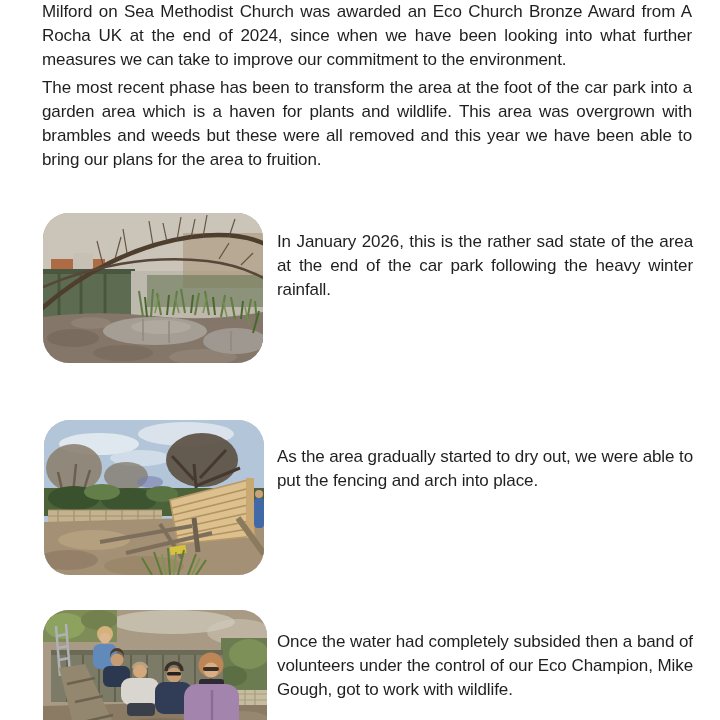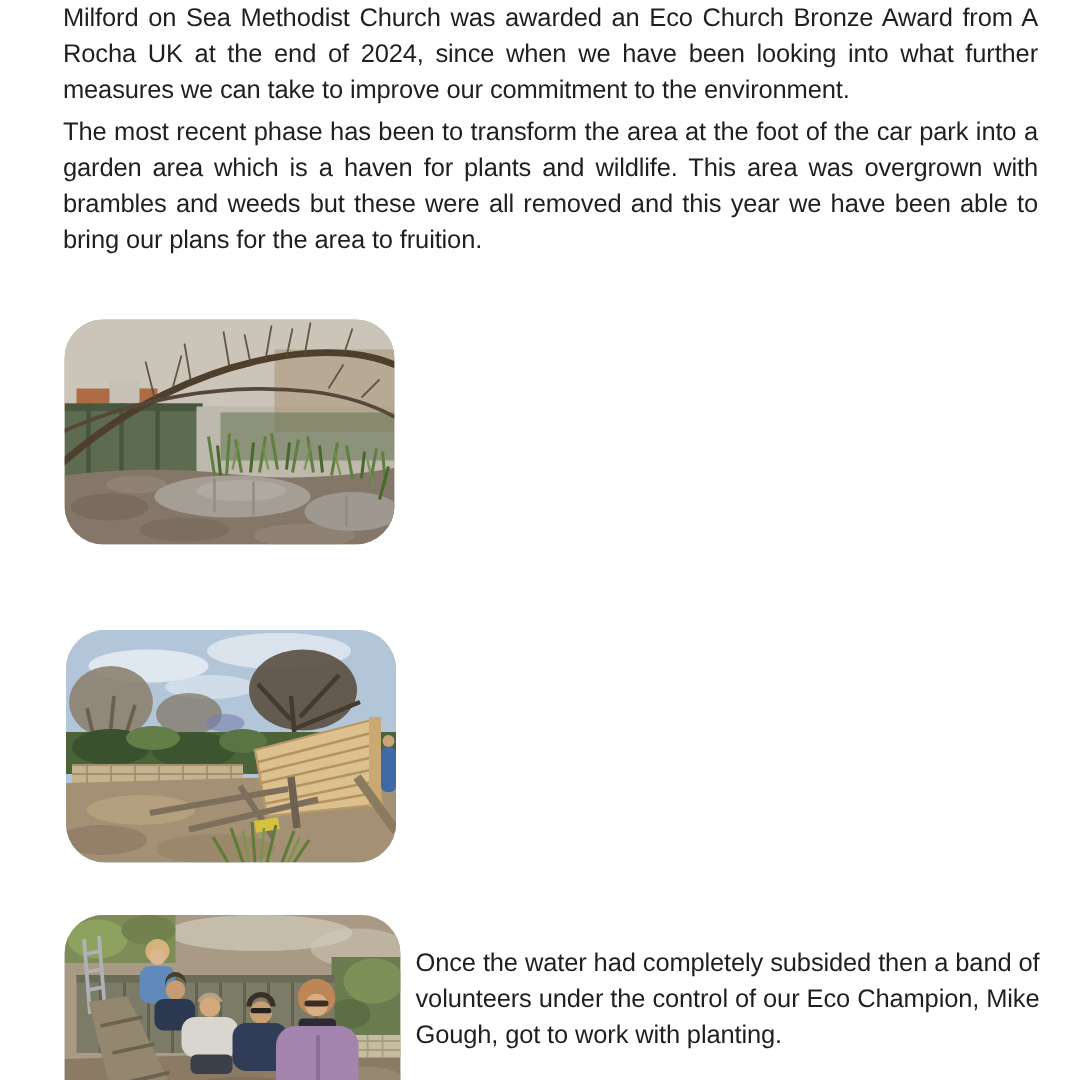--- a/index.html
+++ b/index.html
@@ -122,20 +122,21 @@
           <path d="M186,24 L192,6"></path>
         <path d="M72,46 L78,24"></path>
           <path d="M124,29 L120,10"></path>
           <path d="M148,25 L152,6"></path>
         <path d="M176,46 L186,30"></path>
           <path d="M198,52 L210,40"></path>
       </g>
     </svg>
   </figure>
 
+  <p class="body-text caption" id="cap1">In January 2026, this is the rather sad state of the area at the end of the car park following the heavy winter rainfall.</p>
 
   <figure class="photo" id="photo2" aria-label="Drying garden area under blue sky with new slatted wooden fence panel and arch timbers being put in place">
     <svg viewBox="0 0 220 155" preserveAspectRatio="none" aria-hidden="true">
 
       <rect width="220" height="155" fill="#b3c6d9"></rect>
       <ellipse cx="55" cy="24" rx="40" ry="11" fill="#e8edf2" opacity="0.85"></ellipse>
       <ellipse cx="142" cy="14" rx="48" ry="12" fill="#e3e9f0" opacity="0.8"></ellipse>
       <ellipse cx="96" cy="38" rx="30" ry="8" fill="#dde5ee" opacity="0.7"></ellipse>
 
       <ellipse cx="30" cy="48" rx="28" ry="24" fill="#8d8171" opacity="0.9"></ellipse>
@@ -195,20 +196,21 @@
         <path d="M122,155 L118,134"></path>
           <path d="M130,155 L132,132"></path>
           <path d="M148,155 L156,138"></path>
       </g>
 
       <circle cx="215" cy="74" r="4" fill="#caa27c"></circle>
       <rect x="210" y="78" width="10" height="30" rx="4" fill="#4069a8"></rect>
     </svg>
   </figure>
 
+  <p class="body-text caption" id="cap2">As the area gradually started to dry out, we were able to put the fencing and arch into place.</p>
 
   <figure class="photo" id="photo3" aria-label="Band of volunteers kneeling and planting in the garden area in front of a wooden fence">
     <svg viewBox="0 0 224 170" preserveAspectRatio="none" aria-hidden="true">
 
       <rect width="224" height="170" fill="#a89a84"></rect>
       <ellipse cx="130" cy="12" rx="62" ry="12" fill="#d2ccbd" opacity="0.7"></ellipse>
       <ellipse cx="196" cy="22" rx="32" ry="13" fill="#cfc9ba" opacity="0.55"></ellipse>
 
       <rect width="74" height="32" fill="#7e8c57"></rect>
       <ellipse cx="22" cy="16" rx="20" ry="13" fill="#8da25f"></ellipse>
@@ -286,15 +288,15 @@
         <path d="M152,160 L148,146"></path>
           <path d="M158,160 L158,144"></path>
           <path d="M164,160 L168,146"></path>
         <path d="M196,156 L192,144"></path>
           <path d="M204,156 L208,144"></path>
       </g>
       <ellipse cx="120" cy="150" rx="34" ry="10" fill="#5f5140" opacity="0.55"></ellipse>
     </svg>
   </figure>
 
-  <p class="body-text caption" id="cap3">Once the water had completely subsided then a band of volunteers under the control of our Eco Champion, Mike Gough, got to work with planting.</p>
+  <p class="body-text caption" id="cap3">Once the water had completely subsided then a band of volunteers under the control of our Eco Champion, Mike Gough, got to work with wildlife.</p>
 
 </div>
 
 </body></html>

